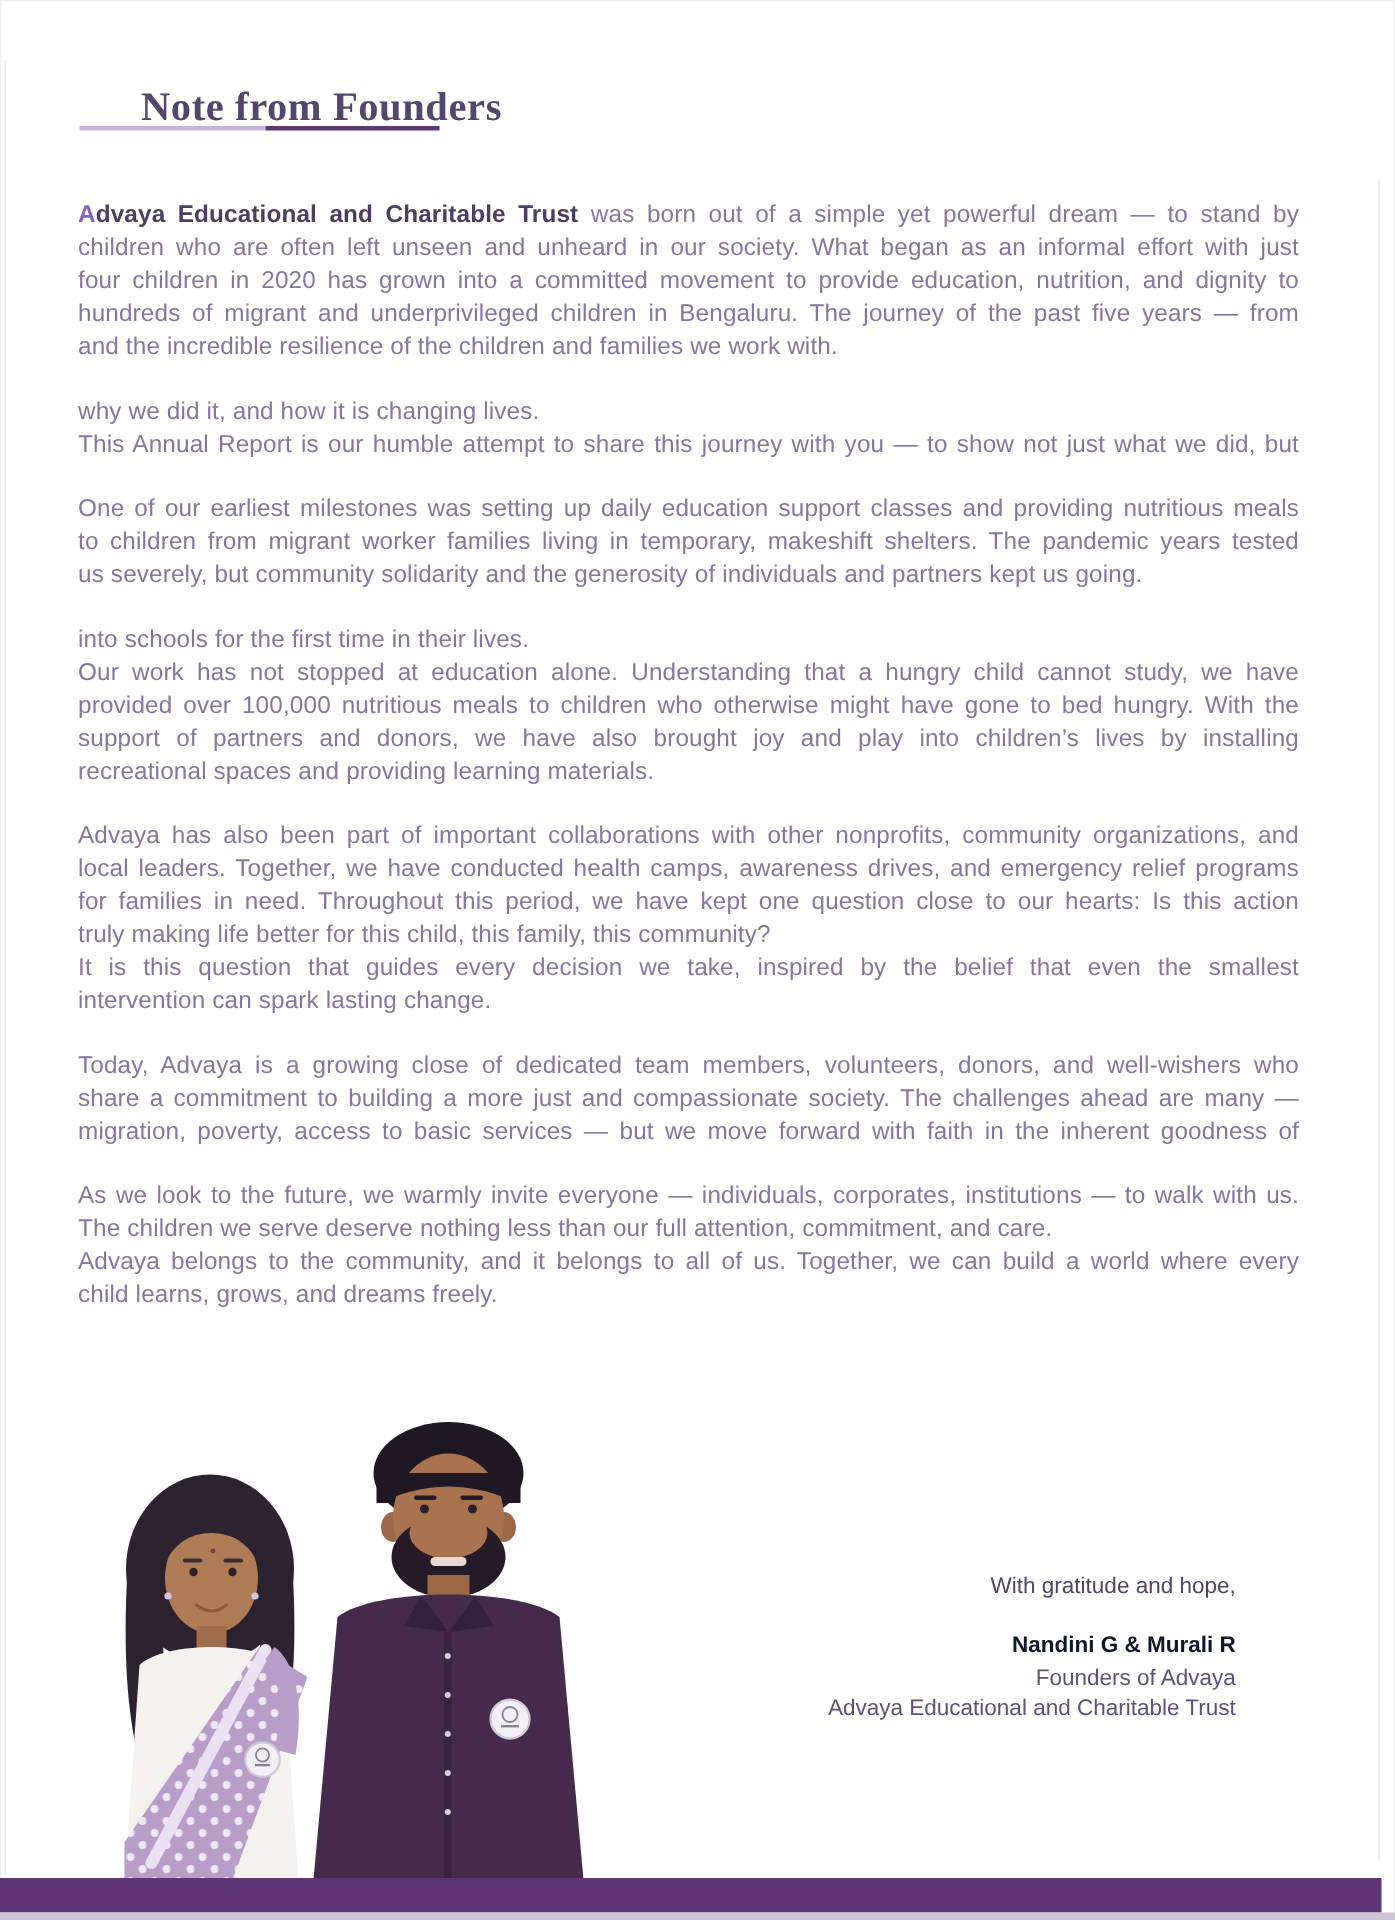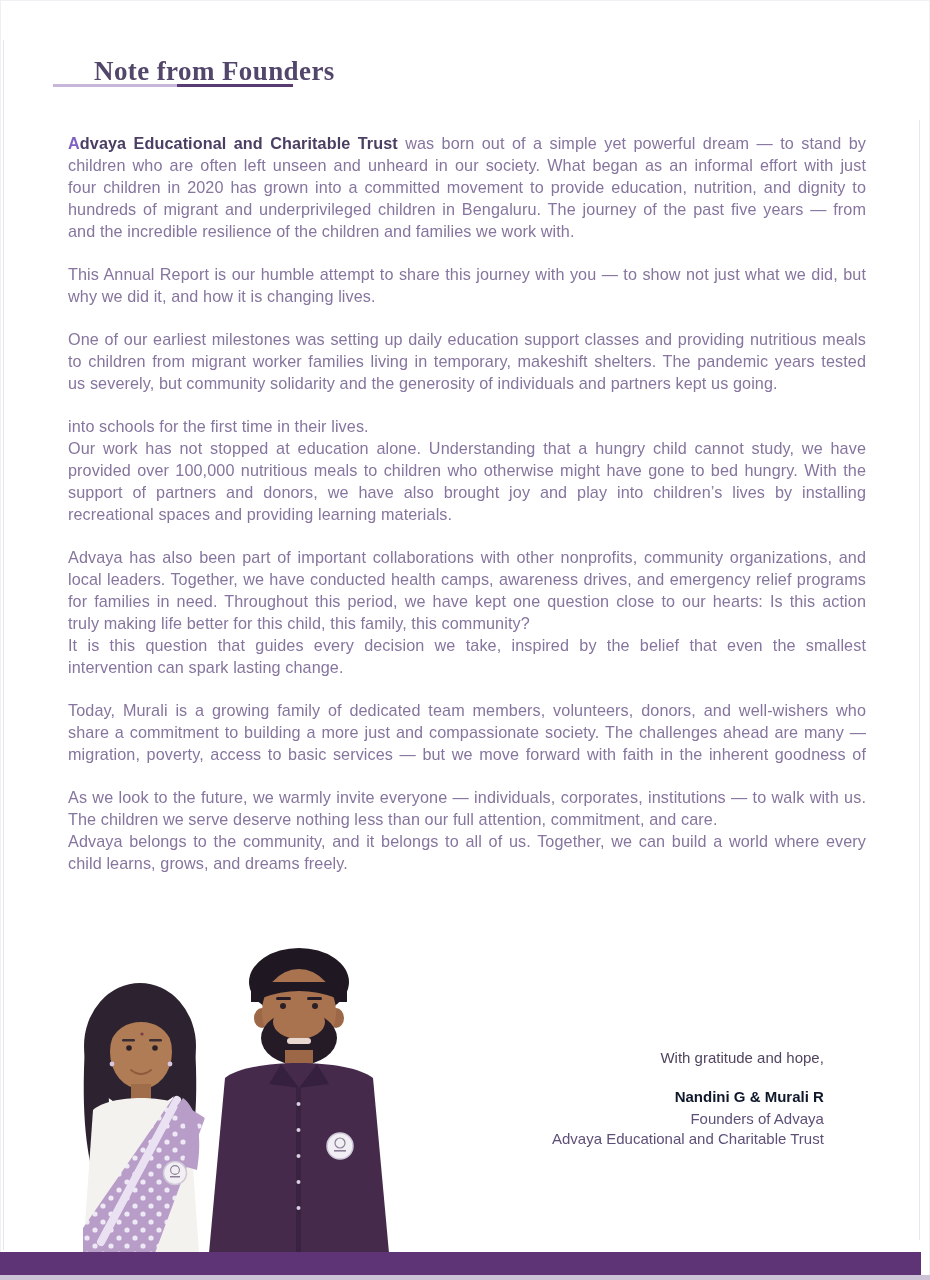--- a/index.html
+++ b/index.html
@@ -20,21 +20,21 @@
   }
   .rule{position:absolute;left:53px;top:84px;width:240px;height:3px;display:flex;}
   .rule-light{width:124px;height:100%;background:var(--rule-light,#c7b6d9);}
   .rule-dark{flex:1;height:100%;background:var(--rule-dark,#5a3a72);}
 
   .letter-body{
     position:absolute;left:52px;top:132px;width:814px;
     font-size:16.2px;line-height:22px;letter-spacing:.1px;
     color:var(--body-text,#86759e);
   }
-  .para{margin:0 0 21px 16px;}
+  .para{margin:0 0 21px 0;}
   .line{text-align:justify;text-align-last:justify;}
   .line.last{text-align-last:left;}
   .lead{font-weight:700;color:var(--lead-text,#4a3e63);}
   .lead-init{color:var(--lead-initial,#7d62c4);}
 
   .founders-photo{position:absolute;left:35px;top:946px;width:428px;height:307px;}
 
   .signature{
     position:absolute;left:548px;top:1048px;
     font-size:15px;line-height:20px;color:var(--sig-text,#5e5078);text-align:right;
@@ -60,22 +60,22 @@
 
 <div class="letter-body">
     <div class="para">
       <div class="line"><span class="lead"><span class="lead-init">A</span>dvaya Educational and Charitable Trust</span> was born out of a simple yet powerful dream — to stand by</div>
       <div class="line">children who are often left unseen and unheard in our society. What began as an informal effort with just</div>
       <div class="line">four children in 2020 has grown into a committed movement to provide education, nutrition, and dignity to</div>
       <div class="line">hundreds of migrant and underprivileged children in Bengaluru. The journey of the past five years — from</div>
       <div class="line last">and the incredible resilience of the children and families we work with.</div>
     </div>
     <div class="para">
+      <div class="line last">why we did it, and how it is changing lives.</div>
       <div class="line">This Annual Report is our humble attempt to share this journey with you — to show not just what we did, but</div>
-      <div class="line last">why we did it, and how it is changing lives.</div>
     </div>
     <div class="para">
       <div class="line">One of our earliest milestones was setting up daily education support classes and providing nutritious meals</div>
       <div class="line">to children from migrant worker families living in temporary, makeshift shelters. The pandemic years tested</div>
       <div class="line last">us severely, but community solidarity and the generosity of individuals and partners kept us going.</div>
     </div>
     <div class="para">
       <div class="line last">into schools for the first time in their lives.</div>
       <div class="line">Our work has not stopped at education alone. Understanding that a hungry child cannot study, we have</div>
       <div class="line">provided over 100,000 nutritious meals to children who otherwise might have gone to bed hungry. With the</div>
@@ -84,21 +84,21 @@
     </div>
     <div class="para">
       <div class="line">Advaya has also been part of important collaborations with other nonprofits, community organizations, and</div>
       <div class="line">local leaders. Together, we have conducted health camps, awareness drives, and emergency relief programs</div>
       <div class="line">for families in need. Throughout this period, we have kept one question close to our hearts: Is this action</div>
       <div class="line last">truly making life better for this child, this family, this community?</div>
       <div class="line">It is this question that guides every decision we take, inspired by the belief that even the smallest</div>
       <div class="line last">intervention can spark lasting change.</div>
     </div>
     <div class="para">
-      <div class="line">Today, Murali is a growing family of dedicated team members, volunteers, donors, and well-wishers who</div>
+      <div class="line">Today, Advaya is a growing close of dedicated team members, volunteers, donors, and well-wishers who</div>
       <div class="line">share a commitment to building a more just and compassionate society. The challenges ahead are many —</div>
       <div class="line">migration, poverty, access to basic services — but we move forward with faith in the inherent goodness of</div>
     </div>
     <div class="para">
       <div class="line">As we look to the future, we warmly invite everyone — individuals, corporates, institutions — to walk with us.</div>
       <div class="line last">The children we serve deserve nothing less than our full attention, commitment, and care.</div>
       <div class="line">Advaya belongs to the community, and it belongs to all of us. Together, we can build a world where every</div>
       <div class="line last">child learns, grows, and dreams freely.</div>
     </div>
   </div>

